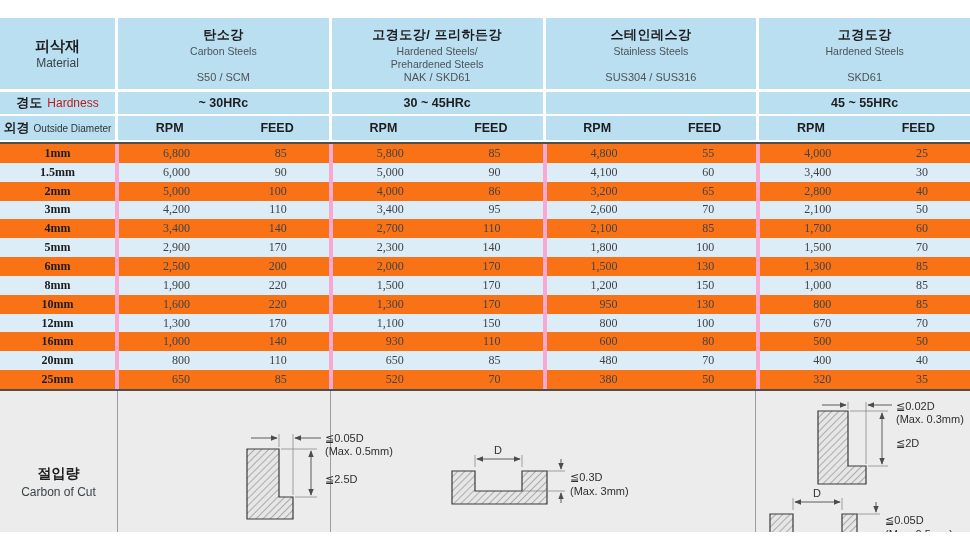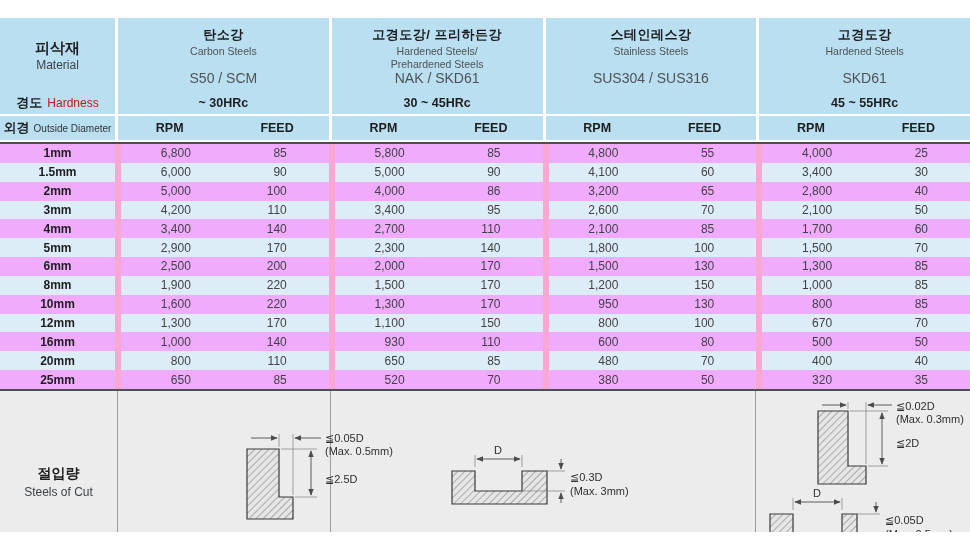--- a/index.html
+++ b/index.html
@@ -12,40 +12,40 @@
   
   .hgrid { display:grid; grid-template-columns:115px 1fr 1fr 1fr 1fr; column-gap:3px; }
   .hcell { background:#badff1; }
   .mat-row { height:71px; }
   .mat-label { display:flex; flex-direction:column; align-items:center; justify-content:center; }
   .mat-label .ko { font-size:15px; font-weight:bold; color:#1d1d1f; }
   .mat-label .en { font-size:12px; color:#3c4246; }
   .mat-cell { display:flex; flex-direction:column; align-items:center; padding-top:8px; }
   .mat-cell .ko { font-size:13px; font-weight:bold; color:#1d1d1f; letter-spacing:.5px; }
   .mat-cell .en { font-size:10.5px; color:#4e5356; white-space:pre-line; text-align:center; line-height:1.2; margin-top:1px;}
-  .mat-cell .alloy { margin-top:auto; margin-bottom:6px; font-size:14px; color:#4e5356; }
+  .mat-cell .alloy { margin-top:auto; margin-bottom:6px; font-size:11px; color:#4e5356; }
   .hard-row { height:22px; margin-top:3px;text-align:center; }
   .hard-row .hcell { display:flex; align-items:center; justify-content:center; gap:5px; }
   .hard-row .ko { font-size:13px; font-weight:bold; color:#1d1d1f; }
   .hard-row .en { font-size:12px; color:#b91c1c; }
   .hard-val { font-size:12.5px; font-weight:bold; color:#1d1d1f; }
   .dia-row { height:24px; margin-top:2px; }
   .dia-row .hcell { display:flex; align-items:center; justify-content:center; gap:4px; }
   .dia-row .ko { font-size:13px; font-weight:bold; color:#1d1d1f; }
   .dia-row .en { font-size:10px; color:#2f3438; }
   .dia-pair { display:flex; }
   .dia-pair span { flex:1 1 0; text-align:center; font-size:12.5px; font-weight:bold; color:#1d1d1f; }
   .rule { height:2px; background:#4d4e50; }
   .rule1 { margin-top:2px; }
   
-  .tbody { height:245px; display:flex; flex-direction:column; background:#f0abfc; }
+  .tbody { height:245px; display:flex; flex-direction:column; background:#f97316;font-family:Liberation Serif, serif; }
   .drow { flex:1 1 0; display:flex; align-items:center; }
   .drow.alt { background:#dcedf8; }
   .dlabel { width:115px; text-align:center; font-size:12px; font-weight:bold; color:#1d1d1f; }
-  .dgroup { flex:1 1 0; display:flex; border-left:6px solid #f9a8d4; height:100%; align-items:center; }
+  .dgroup { flex:1 1 0; display:flex; border-left:4px solid #f9a8d4; height:100%; align-items:center; }
   .dcell { flex:1 1 0; text-align:right; font-size:12px; color:#404245; }
   .dcell.rpm { padding-right:26px; }
   .dcell.feed { padding-right:42px; }
   
   .bottom { height:166px; background:#ececec; position:relative; }
   .vdiv { position:absolute; top:0; bottom:0; width:1px; background:#9b9ea1; }
   .doc-label { position:absolute; left:0; top:8px; width:117px; height:100%;
     display:flex; flex-direction:column; align-items:center; justify-content:center; }
   .doc-label .ko { font-size:14px; font-weight:bold; color:#1d1d1f; }
   .doc-label .en { font-size:12px; color:#3c4246; margin-top:2px; }
@@ -397,21 +397,21 @@
 
   <div class="rule"></div>
 
   <div class="bottom">
     <div class="vdiv" style="left:117px"></div>
     <div class="vdiv" style="left:330px"></div>
     <div class="vdiv" style="left:755px"></div>
 
     <div class="doc-label">
       <div class="ko">절입량</div>
-      <div class="en">Steels of Cut</div>
+      <div class="en">Carbon of Cut</div>
     </div>
 
     <svg class="diag" style="left:237px; top:40px;" width="200" height="105">
       <polygon class="shape" points="10,18 42,18 42,66 56,66 56,88 10,88"></polygon>
       <line class="ext" x1="42" y1="16" x2="42" y2="3"></line>
       <line class="ext" x1="56" y1="3" x2="56" y2="64"></line>
       <line class="dim" x1="14" y1="7" x2="40" y2="7" marker-end="url(#arr)"></line>
       <line class="dim" x1="84" y1="7" x2="58" y2="7" marker-end="url(#arr)"></line>
       <line class="ext" x1="44" y1="18" x2="80" y2="18"></line>
       <line class="ext" x1="58" y1="66" x2="80" y2="66"></line>

